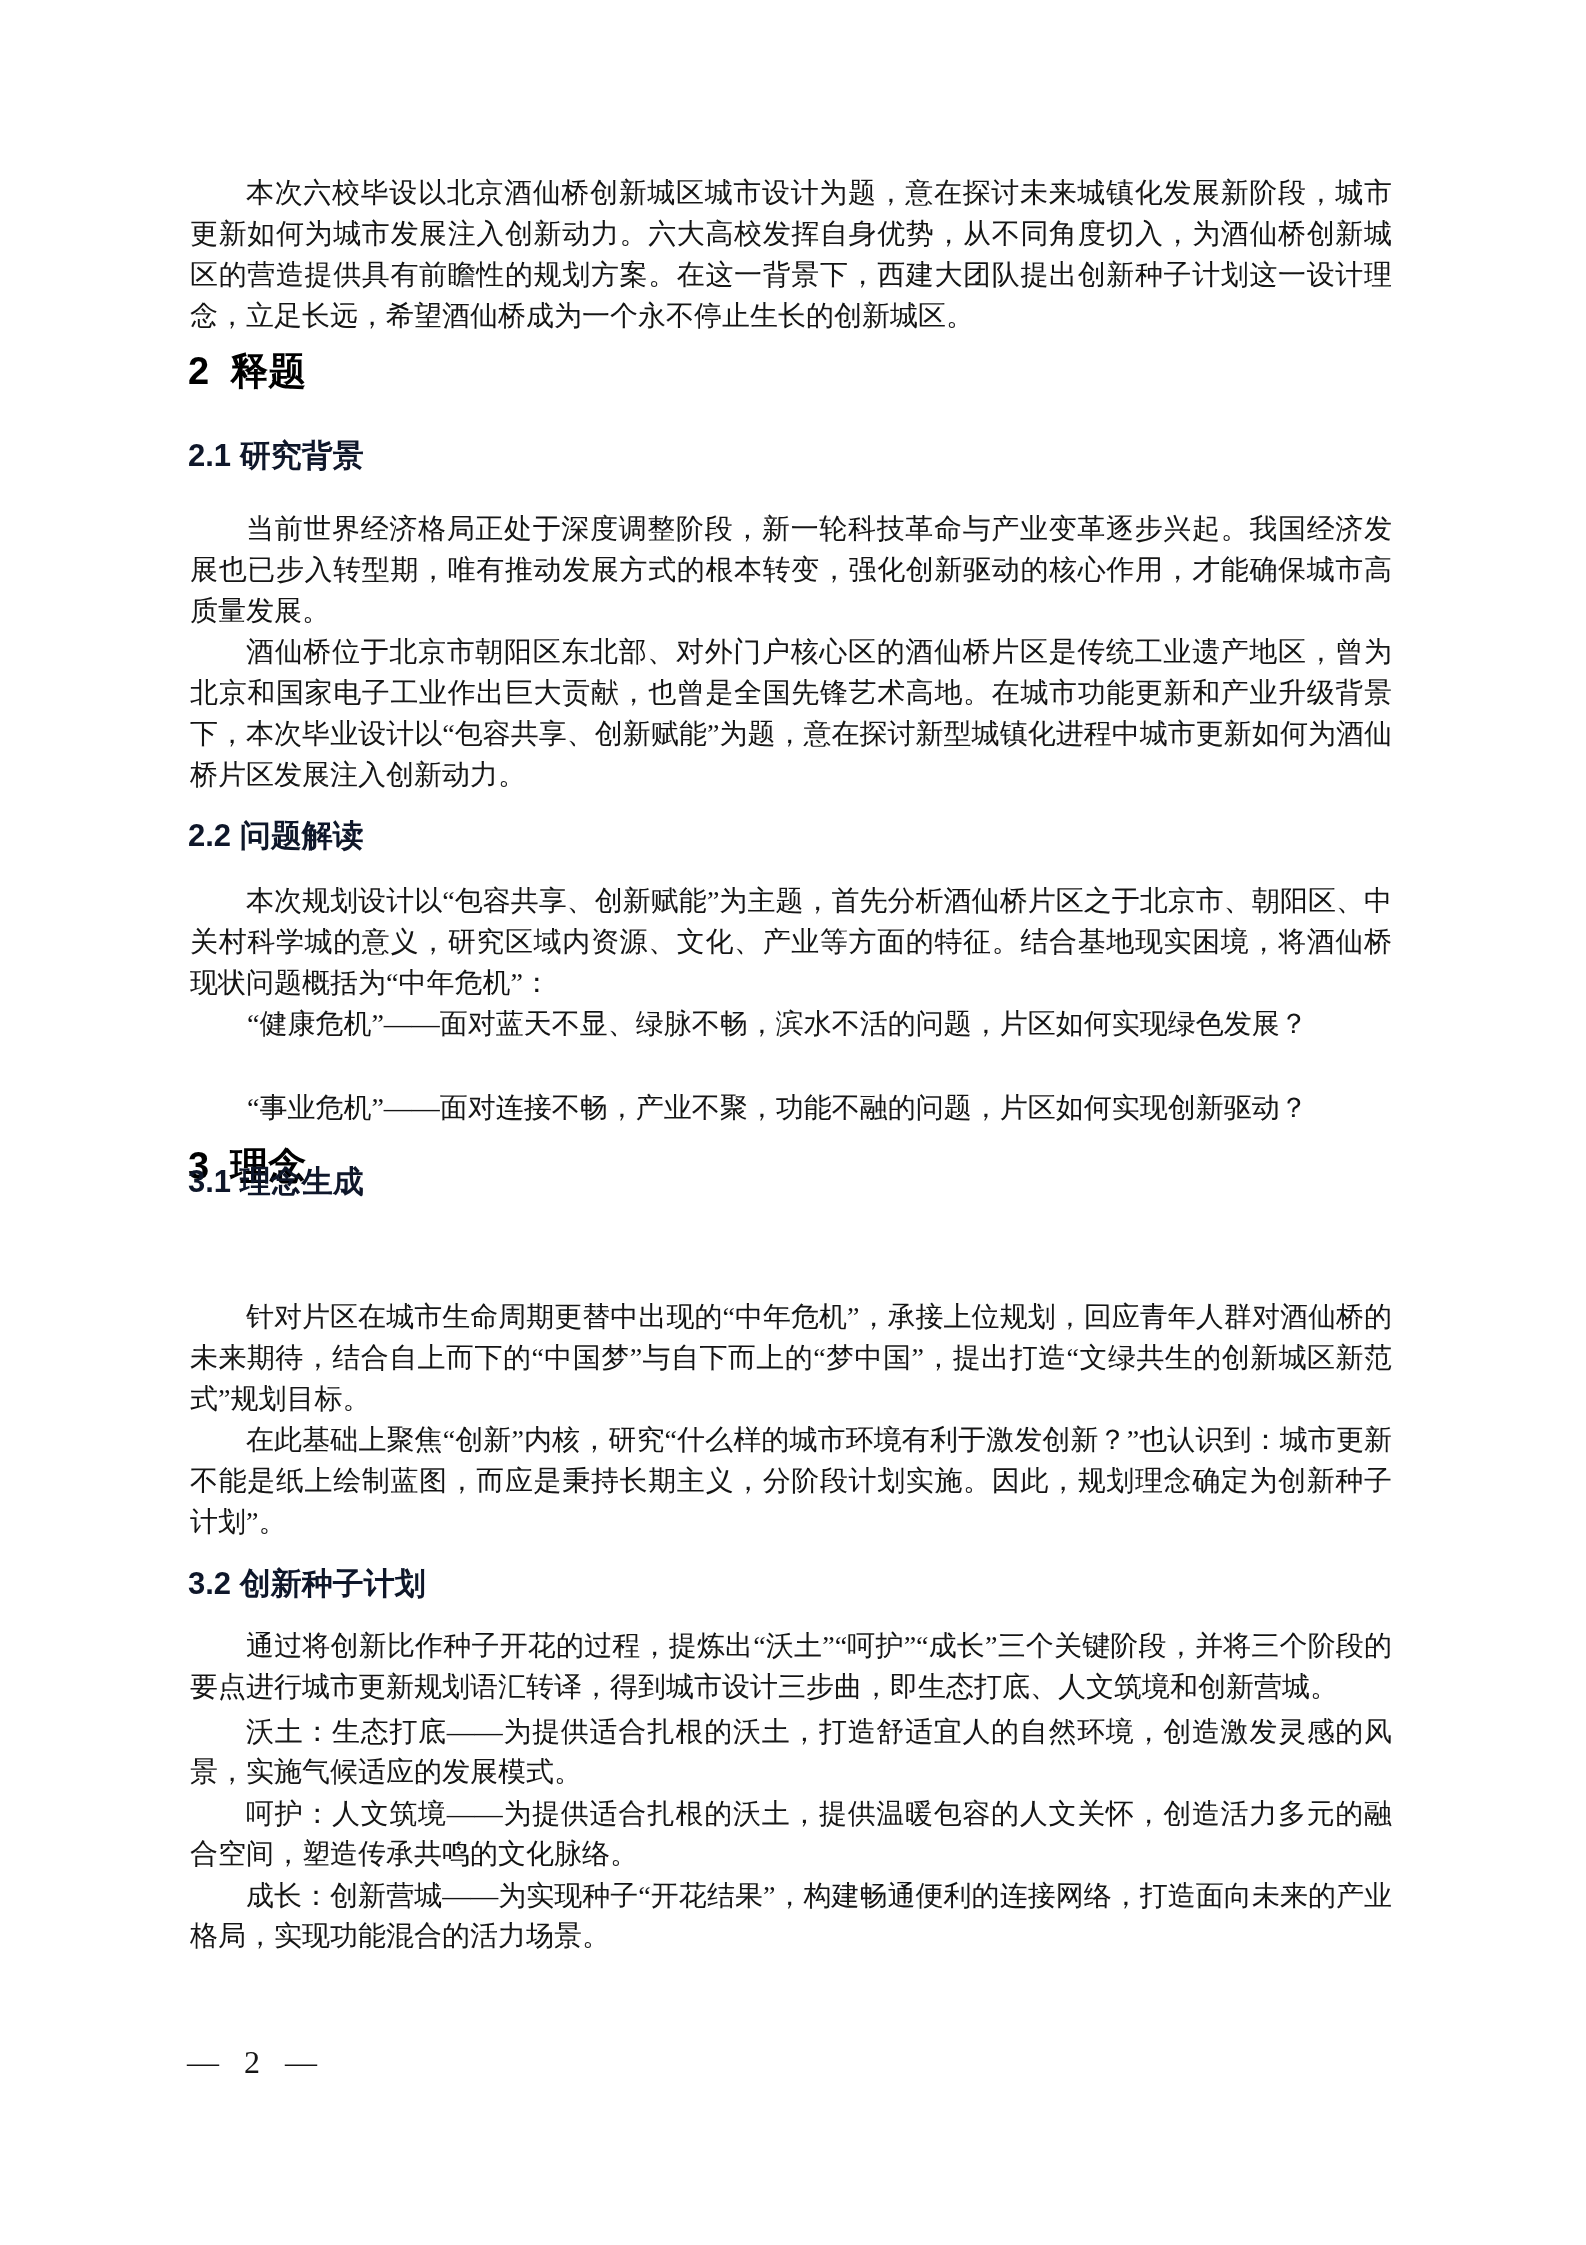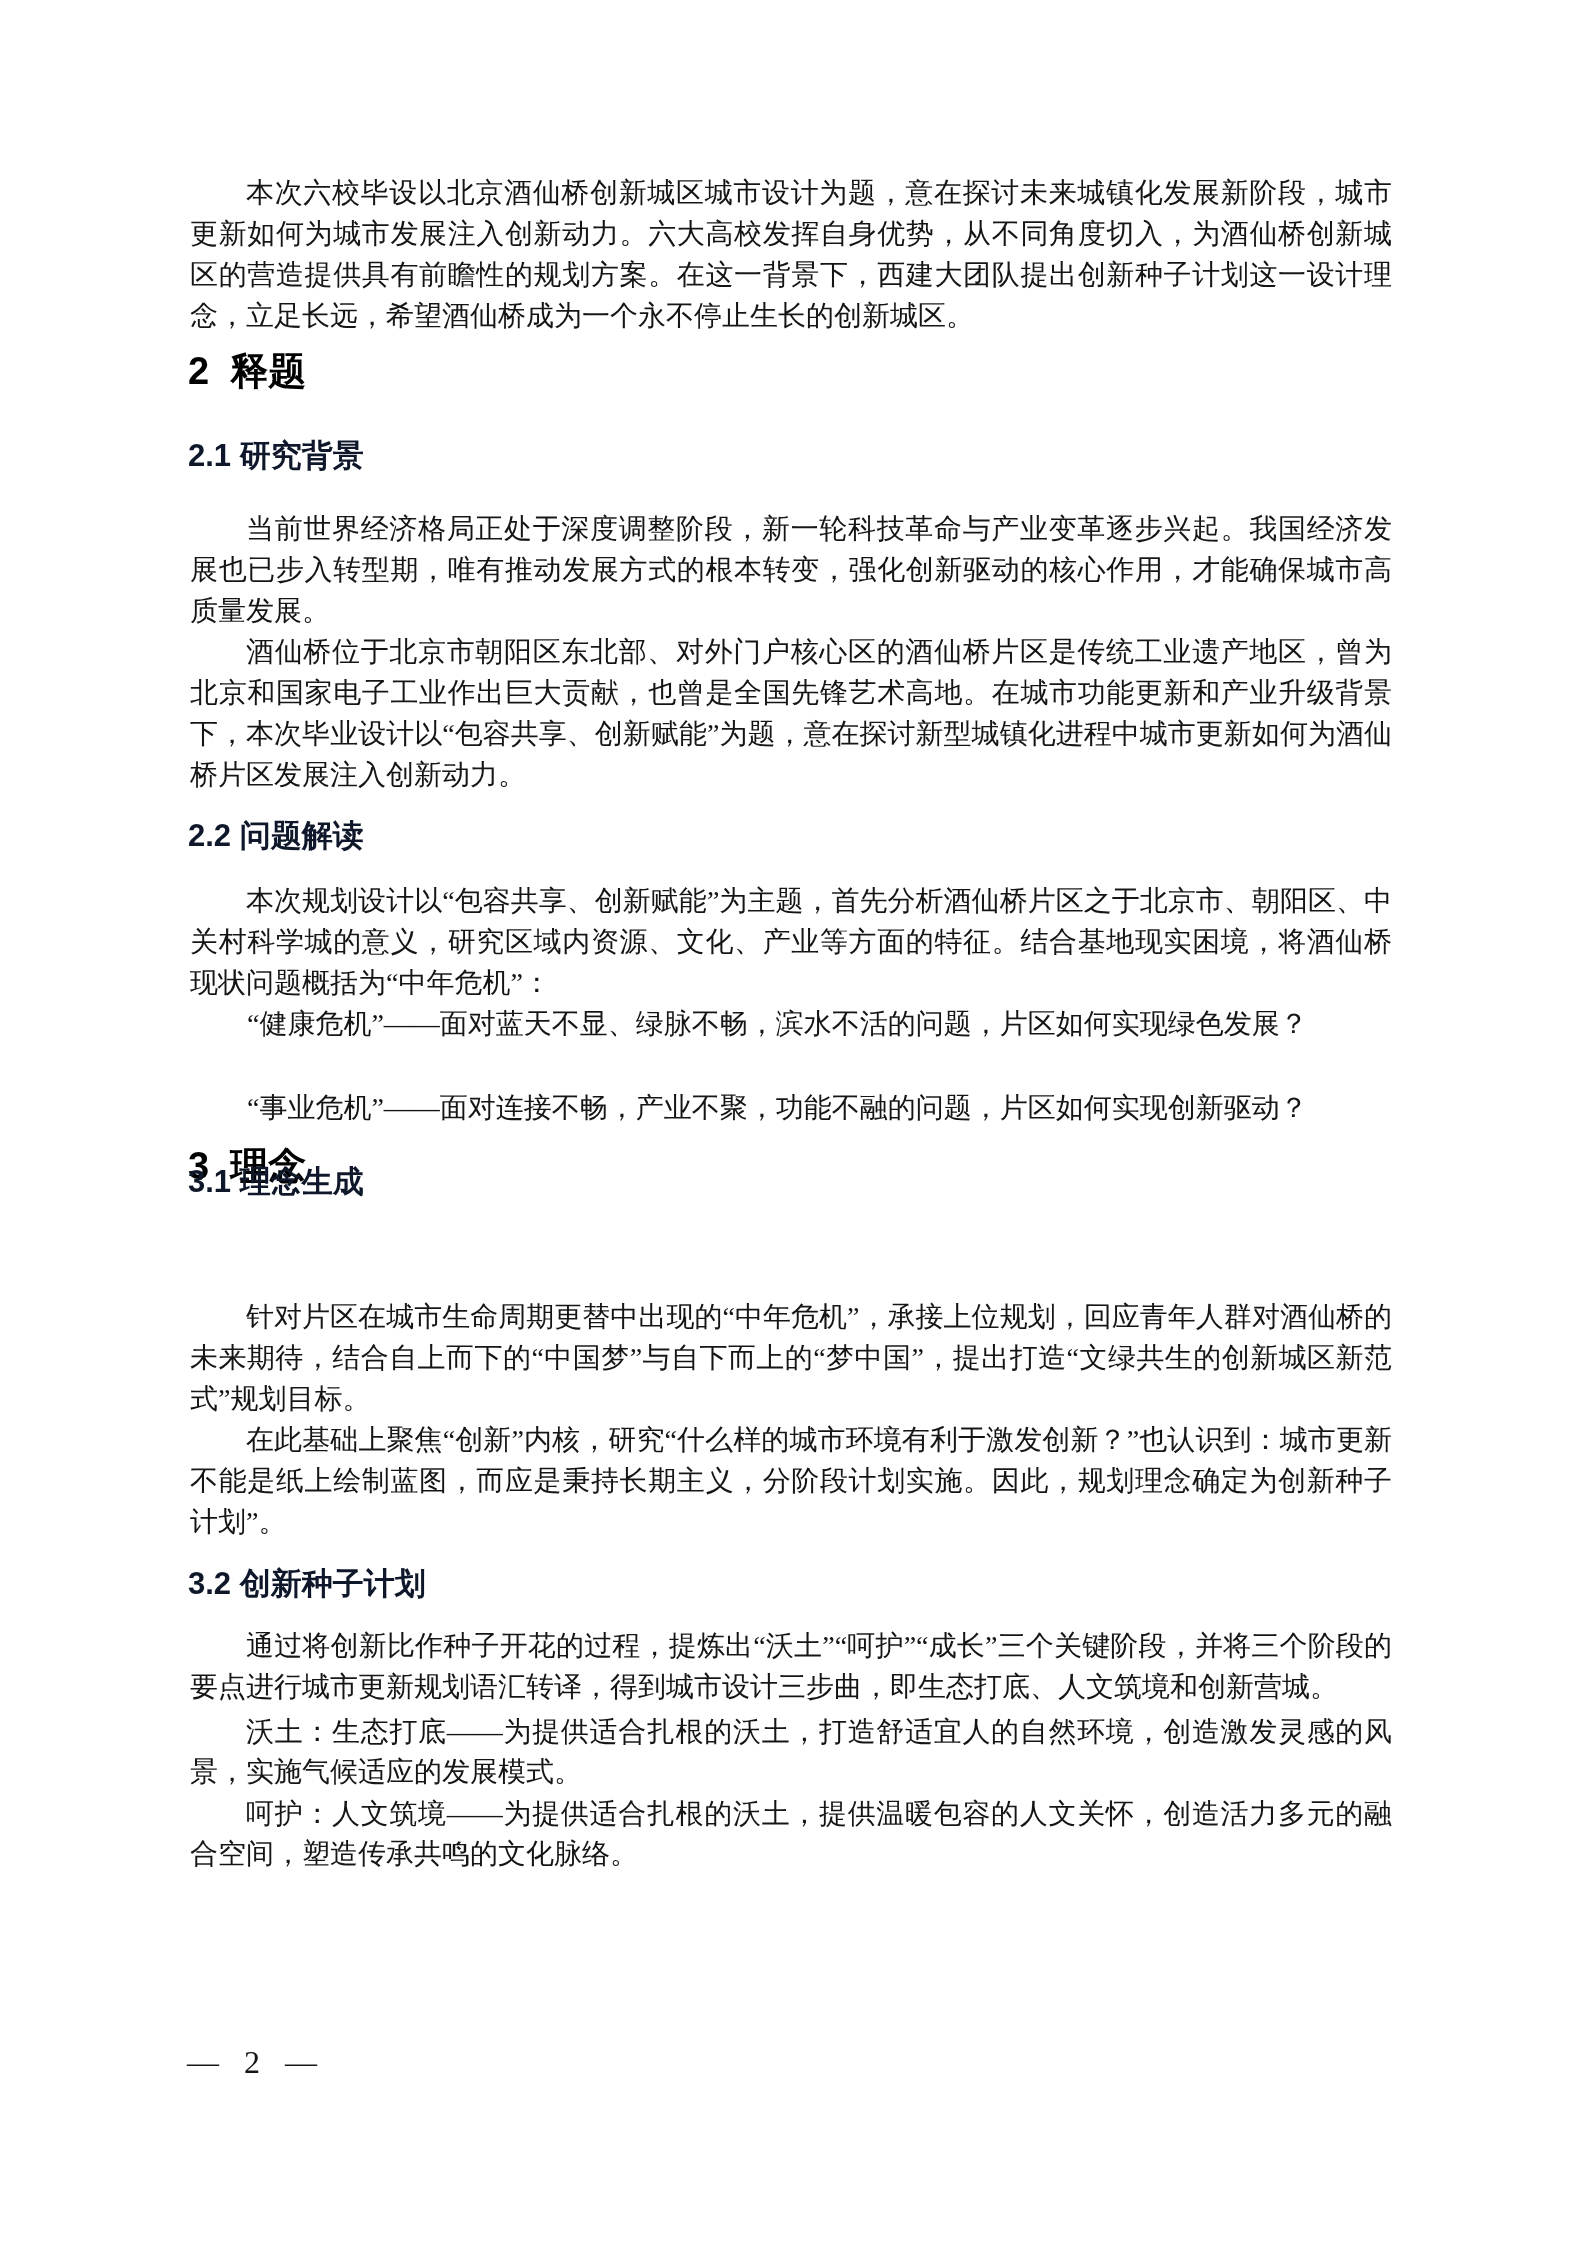--- a/index.html
+++ b/index.html
@@ -110,16 +110,17 @@
   <p class="para" style="top:1419px">在此基础上聚焦“创新”内核，研究“什么样的城市环境有利于激发创新？”也认识到：城市更新不能是纸上绘制蓝图，而应是秉持长期主义，分阶段计划实施。因此，规划理念确定为创新种子计划”。</p>
 
   <h3 class="h2-block" style="top:1566px">3.2 创新种子计划</h3>
 
   <p class="para" style="top:1625px">通过将创新比作种子开花的过程，提炼出“沃土”“呵护”“成长”三个关键阶段，并将三个阶段的要点进行城市更新规划语汇转译，得到城市设计三步曲，即生态打底、人文筑境和创新营城。</p>
 
   <p class="para tight" style="top:1712px">沃土：生态打底——为提供适合扎根的沃土，打造舒适宜人的自然环境，创造激发灵感的风景，实施气候适应的发展模式。</p>
 
   <p class="para tight" style="top:1794px">呵护：人文筑境——为提供适合扎根的沃土，提供温暖包容的人文关怀，创造活力多元的融合空间，塑造传承共鸣的文化脉络。</p>
 
+  <p class="para tight" style="top:1876px">成长：创新营城——为实现种子“开花结果”，构建畅通便利的连接网络，打造面向未来的产业格局，实现功能混合的活力场景。</p>
 
   <div class="page-number">—  2  —</div>
 
 </div>
 
 </body></html>

